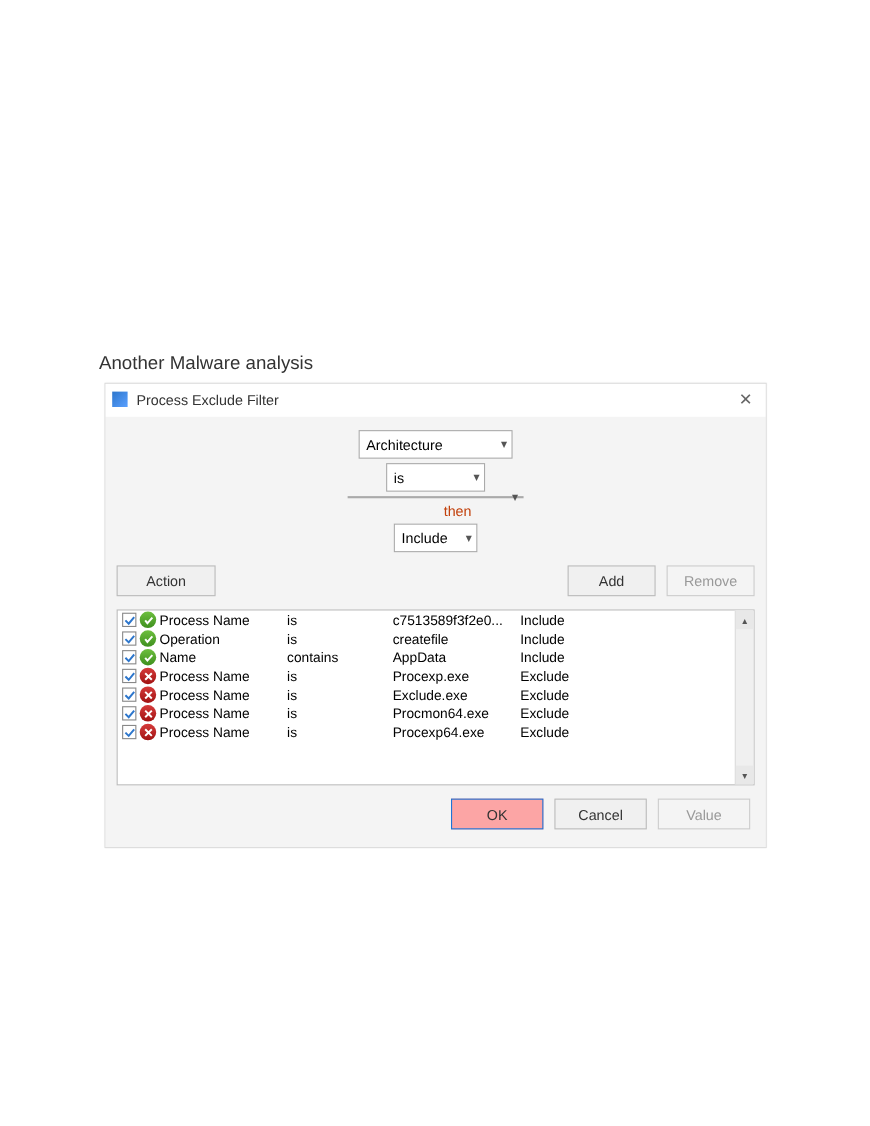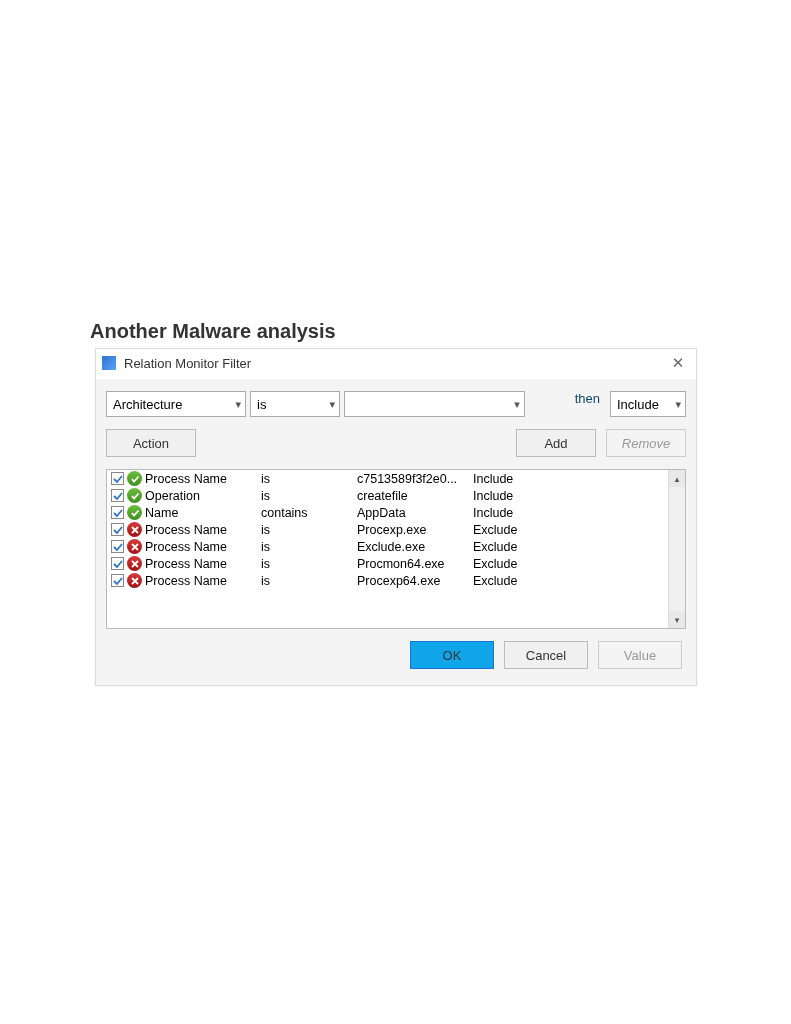--- a/index.html
+++ b/index.html
@@ -9,22 +9,22 @@
     font-size: 13px;
     color: #000;
     width: 791px;
     height: 1024px;
     position: relative;
   }
   .page-title {
     position: absolute;
     top: 320px;
     left: 90px;
-    font-size: 20px;
-    font-weight: bold;
+    font-size: 17px;
+    font-weight: normal;
     color: #333;
   }
   .dialog {
     position: absolute;
     top: 348px;
     left: 95px;
     width: 602px;
     background: #f4f4f4;
     border: 1px solid #ddd;
     box-shadow: 0 0 2px rgba(0,0,0,0.1);
@@ -41,38 +41,38 @@
     margin-right: 8px;
   }
   .title-text { flex: 1; font-size: 13px; color: #333; }
   .close-btn {
     width: 24px; height: 20px;
     display:flex; align-items:center; justify-content:center;
     font-size: 15px; color:#666; cursor:pointer;
   }
   .content { padding: 12px 10px 10px 10px; background:#f4f4f4; }
   .instr { color:#333; margin-bottom:8px; padding-left:2px; }
-  .filter-row { display:flex; gap:4px; margin-bottom:12px; }
+  .filter-row { display:flex; gap:4px; align-items:center; margin-bottom:12px;flex-direction:column; }
   .combo { position:relative; background:#fff; border:1px solid #aaa; height:26px; display:flex; align-items:center; padding:0 22px 0 6px; font-size:13px; }
   .combo .chev { position:absolute; right:4px; top:50%; transform:translateY(-50%); font-size:11px; color:#555; }
   .combo-arch { width:140px; }
   .combo-rel { width:90px; }
   .combo-val { flex:1; min-width:160px; }
-  .then-lbl { padding:0 6px; color:#0c4a6e;margin-left:40px; }
+  .then-lbl { padding:0 6px; color:#c2410c;margin-left:40px; }
   .combo-act { width:76px; }
   .btn-row { display:flex; margin-bottom:12px; }
   .btn {
     min-width:80px; height:28px; display:flex; align-items:center; justify-content:center;
     background:#f0f0f0; border:1px solid #bbb; font-size:13px; color:#333; cursor:pointer;
   }
-  .btn.primary { border:1.5px solid #1e73d6; background:#0ea5e9; }
+  .btn.primary { border:1.5px solid #1e73d6; background:#fca5a5; }
   .btn.disabled { color:#999; background:#f4f4f4; border-color:#ccc; cursor:default; }
   .btn-reset { width:90px; }
   .btn-add { width:80px; }
-  .btn-remove { width:80px;font-style:italic; }
+  .btn-remove { width:80px; }
   .spacer { flex:1; }
   .listwrap { display:flex; border:1px solid #bbb; background:#fff; height:160px; }
   .list { flex:1; overflow:hidden; }
   .list-head { display:flex; background:#fff; border-bottom:1px solid #e5e5e5; font-size:12.5px; color:#333; }
   .list-head div { padding:5px 8px; }
   .col-c { width:150px; }
   .col-r { width:96px; }
   .col-v { width:116px; }
   .col-a { width:90px; }
   .rows { }
@@ -95,21 +95,21 @@
   .dlg-btns .btn { width:84px; }
 </style>
 </head>
 <body>
 
 <div class="page-title">Another Malware analysis</div>
 
 <div class="dialog">
   <div class="titlebar">
     <div class="title-icon"></div>
-    <div class="title-text">Relation Monitor Filter</div>
+    <div class="title-text">Process Exclude Filter</div>
     <div class="close-btn">✕</div>
   </div>
 
   <div class="content">
 
     <div class="filter-row">
       <div class="combo combo-arch">
         <span>Architecture</span>
         <span class="chev">▾</span>
       </div>

